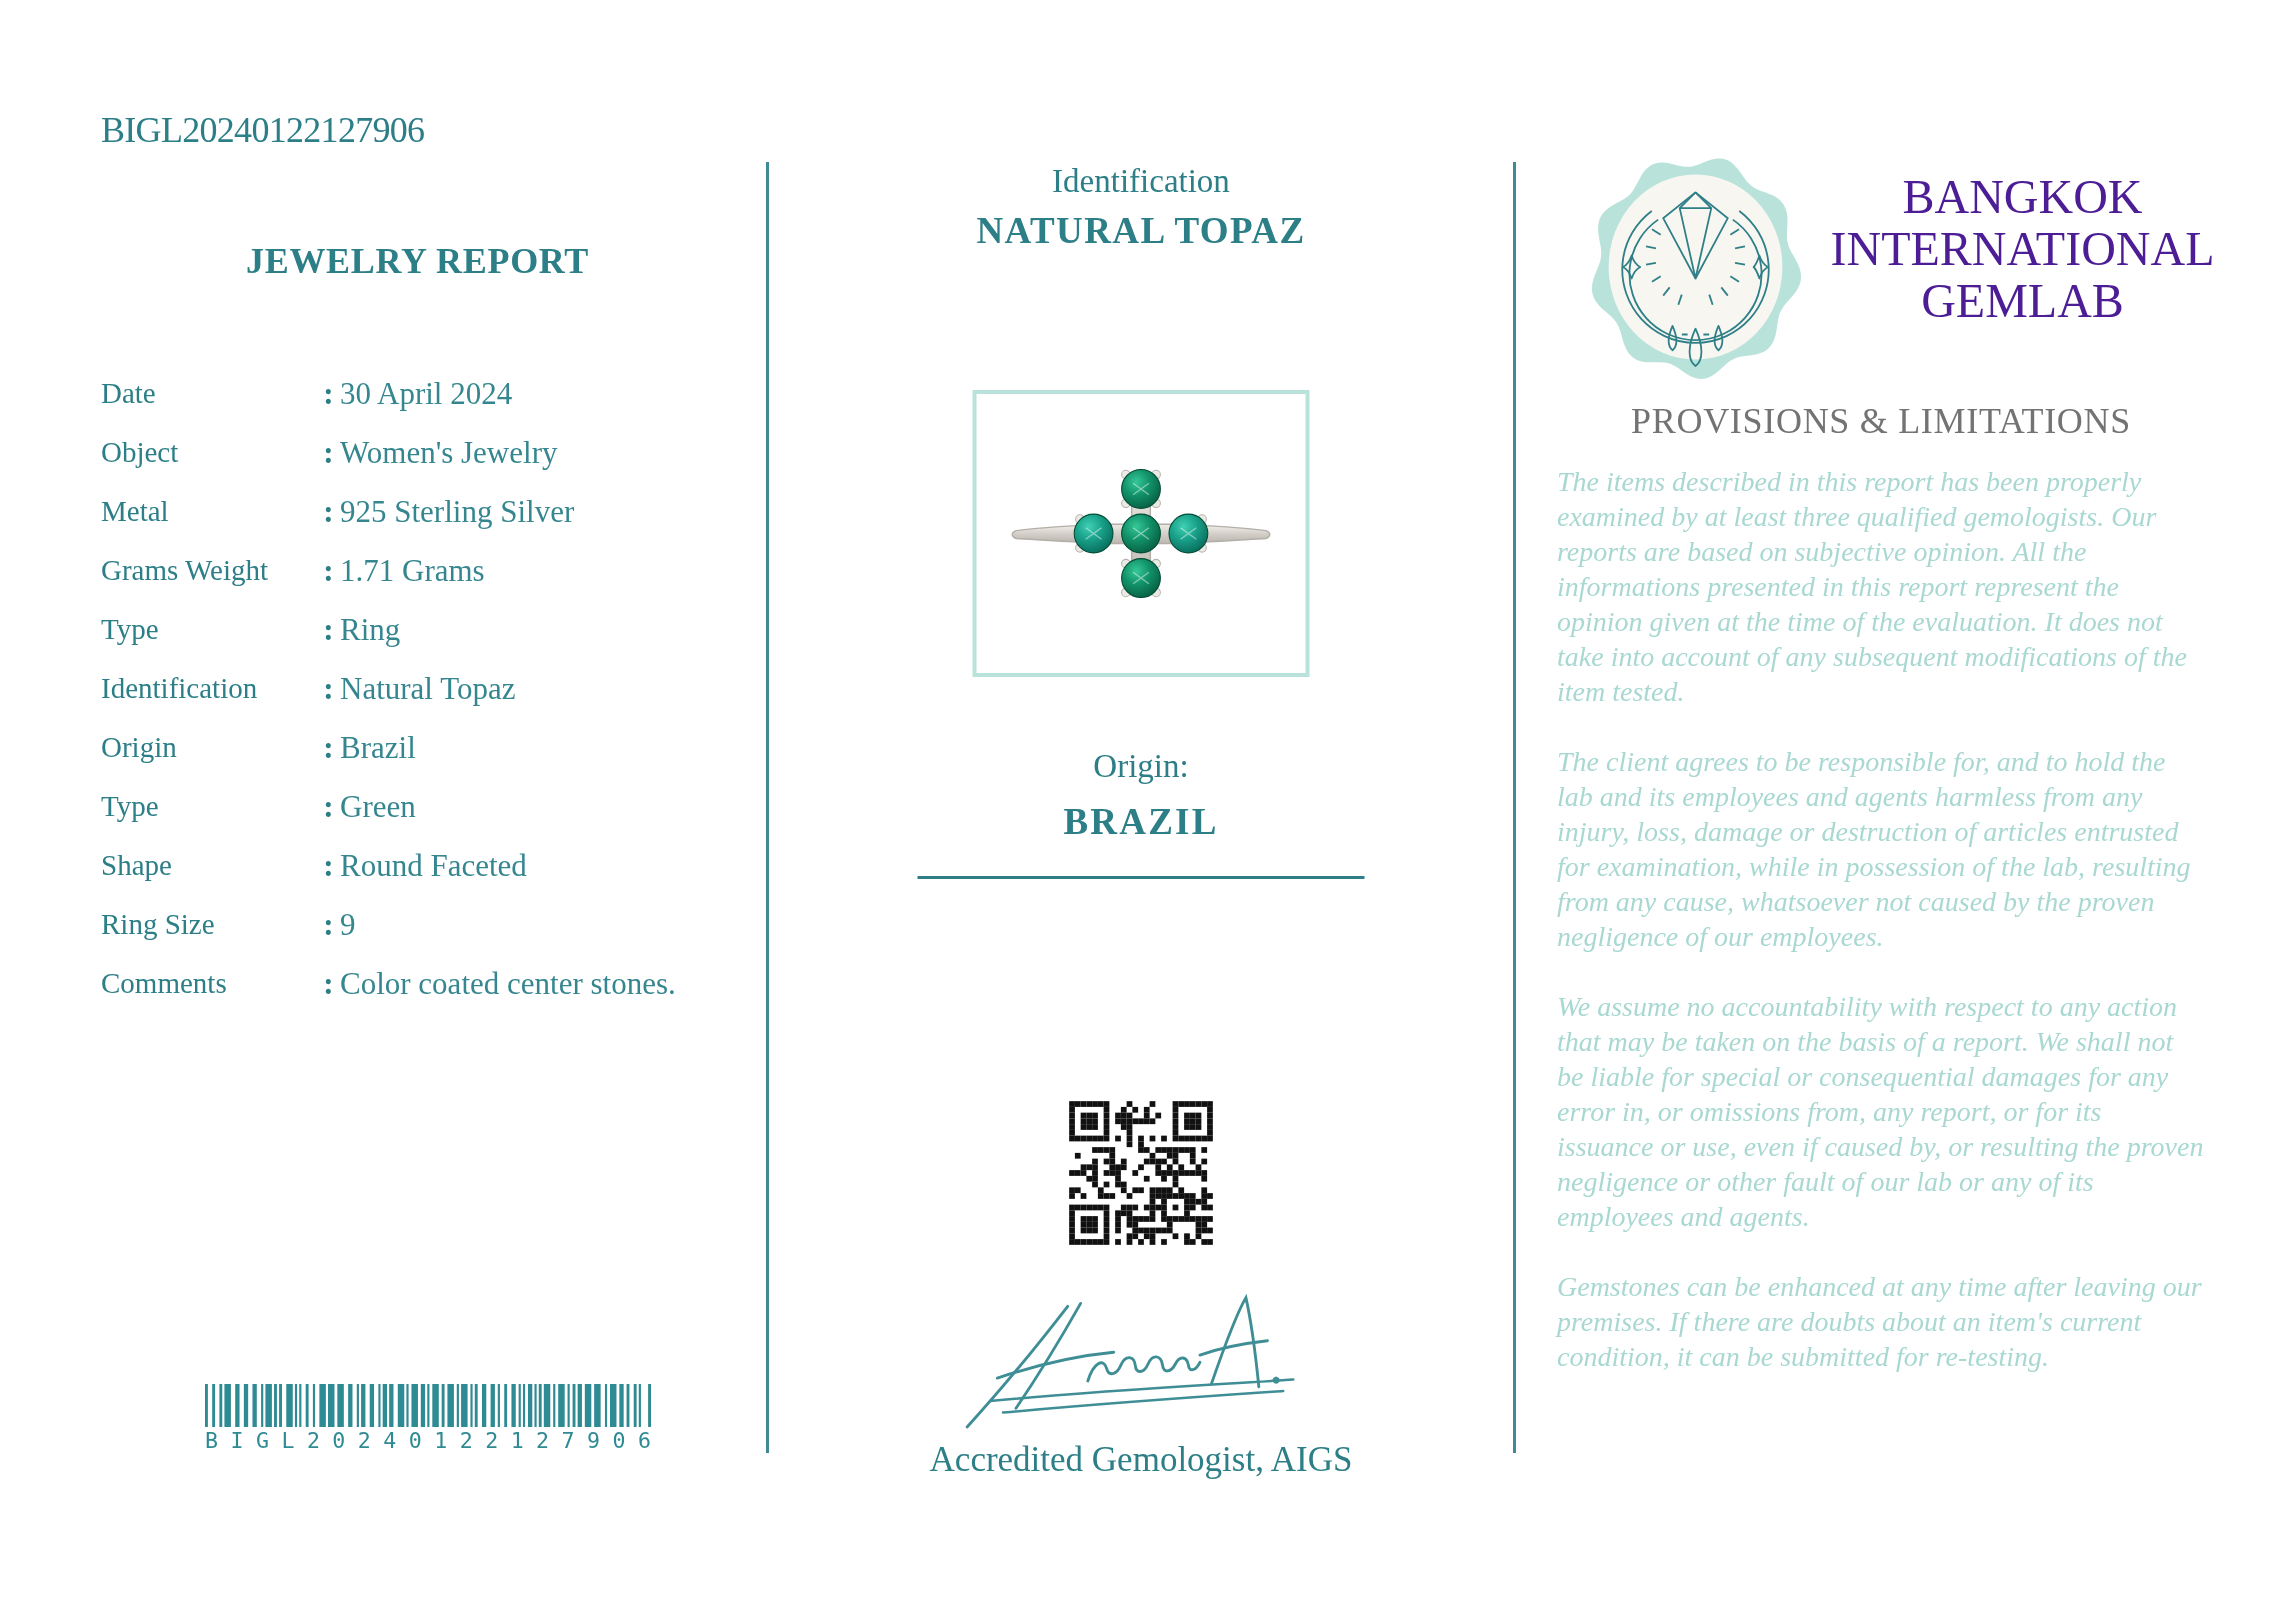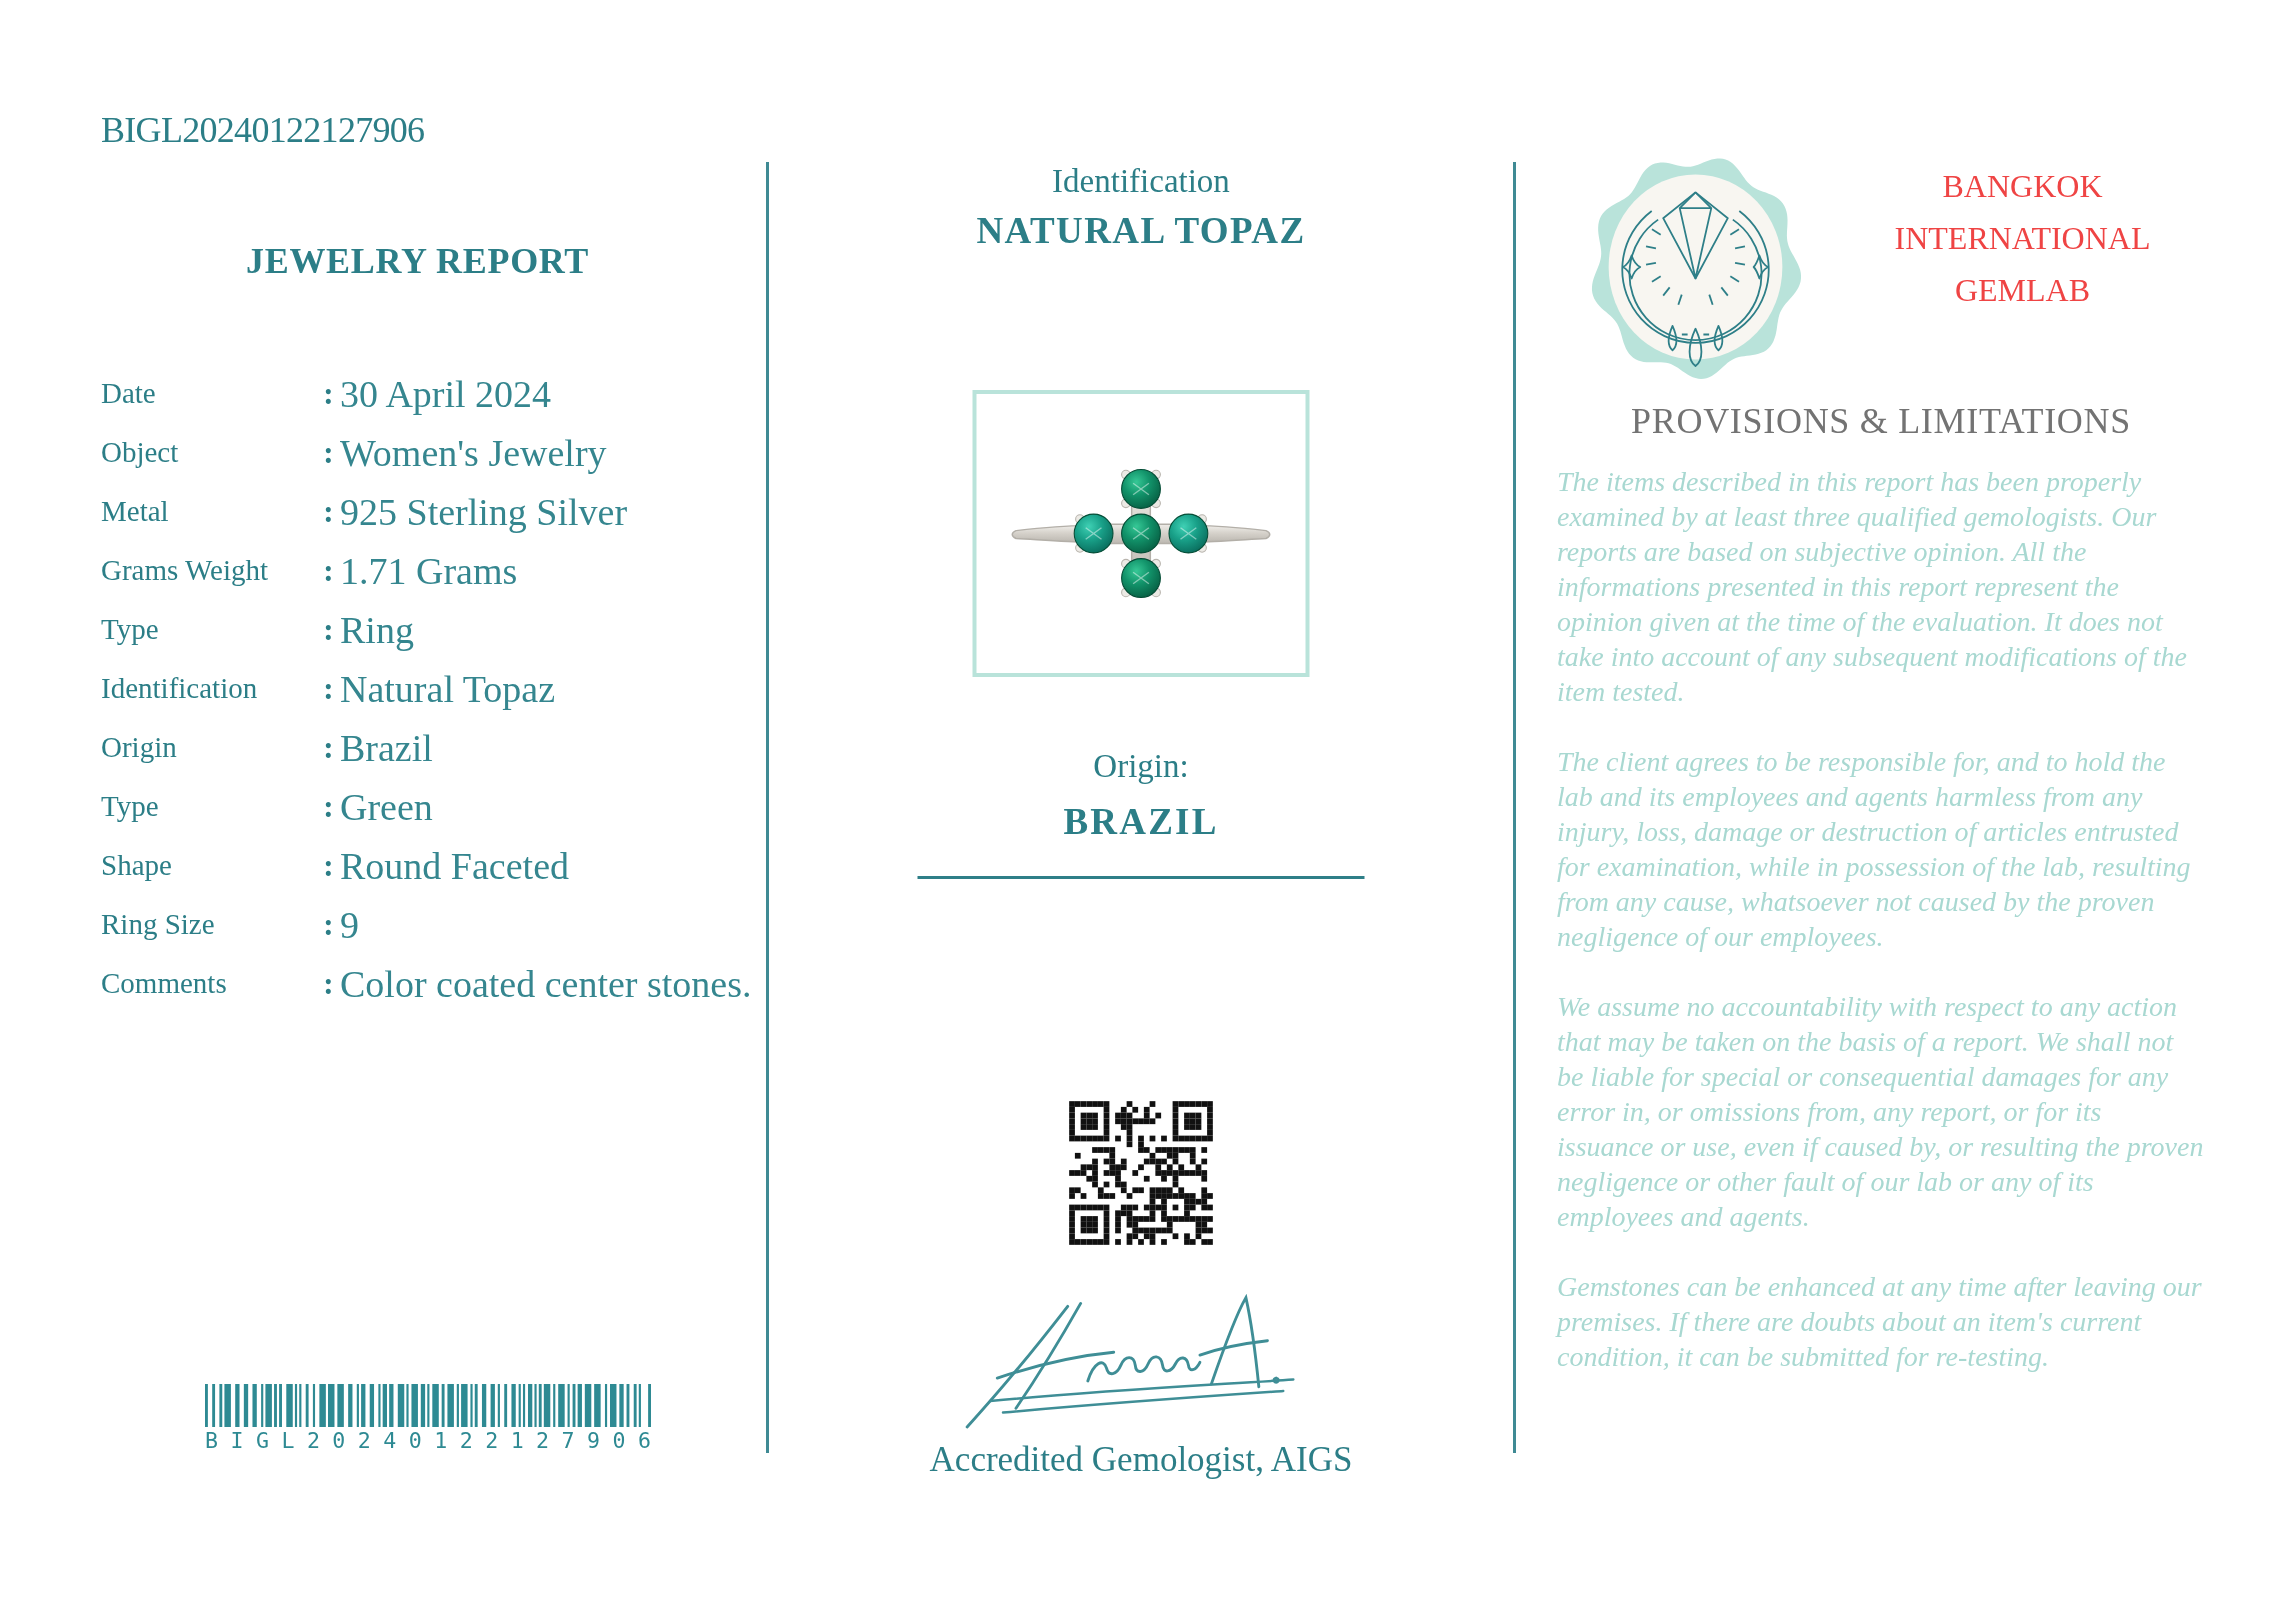--- a/index.html
+++ b/index.html
@@ -9,21 +9,21 @@
   .report-number{position:absolute;left:101px;top:109px;font-size:36px;letter-spacing:-0.7px;
         color:#2c7e87;}
   .col-left{position:absolute;left:101px;top:216px;width:633px;}
   .jr-title{font-size:36px;font-weight:bold;text-align:center;color:#2c7e87;line-height:43px;
         letter-spacing:0.7px;}
   .rows{margin-top:81px;}
   .rows.analysis{margin-top:0;}
   .row{display:grid;grid-template-columns:216px 23px 1fr;align-items:center;height:59px;}
   .lbl{font-size:29px;font-weight:normal;color:#2c7e87;white-space:nowrap;}
   .colon{font-size:31px;font-weight:bold;color:#2c7e87;text-align:center;}
-  .val{font-size:38px;color:#35868f;white-space:nowrap;}
+  .val{font-size:31px;color:#35868f;white-space:nowrap;}
   .analysis-title{margin-top:31px;font-size:35px;font-weight:bold;text-align:center;
         color:#2c7e87;line-height:43px;}
   .analysis-title + .rows{margin-top:53px;}
   .barcode-wrap{position:absolute;left:205px;top:1384px;width:446px;}
   .barcode-svg{display:block;width:446px;height:43px;}
   .barcode-text{display:flex;justify-content:space-between;width:446px;margin-top:1.4px;
         font-family:"DejaVu Sans Mono", monospace;font-size:21.6px;color:#2e8a93;}
   
   .divider{position:absolute;top:162px;width:2.9px;height:1291px;background:#3f8a94;}
   .divider-1{left:766px;}
@@ -40,22 +40,22 @@
   #mid-brazil{top:800px;font-size:37px;font-weight:bold;letter-spacing:2.2px;}
   .mid-line{position:absolute;top:876px;left:50%;transform:translateX(-50%);width:447px;
         height:2.9px;background:#2e7f88;}
   .qr{position:absolute;top:1099px;left:50%;transform:translateX(-50%);width:148px;height:148px;}
   .signature-svg{position:absolute;top:1286px;left:50%;transform:translateX(-50%);
         width:388px;height:144px;}
   #mid-accredited{top:1440px;font-size:35px;}
   
   .col-right{position:absolute;left:1515px;top:0;width:769px;height:1616px;}
   .logo-svg{position:absolute;left:72px;top:155px;width:217px;height:224px;}
-  .lab-name{position:absolute;left:256px;top:160px;width:503px;text-align:center;
-        font-size:32px;line-height:52px;color:#ef4444;}
+  .lab-name{position:absolute;left:256px;top:171px;width:503px;text-align:center;
+        font-size:48px;line-height:52px;color:#4c1d95;}
   .provisions-title{position:absolute;left:6.5px;top:400px;width:719px;text-align:center;
         font-size:36px;color:#737373;letter-spacing:0.7px;}
   .provisions{position:absolute;left:42px;top:464px;width:647px;}
   .provisions p{margin:0 0 35px 0;font-size:28px;line-height:35px;font-style:italic;
         text-align:left;color:#a8d8d1;}
 </style>
 </head>
 <body>
 
 <div class="page">

